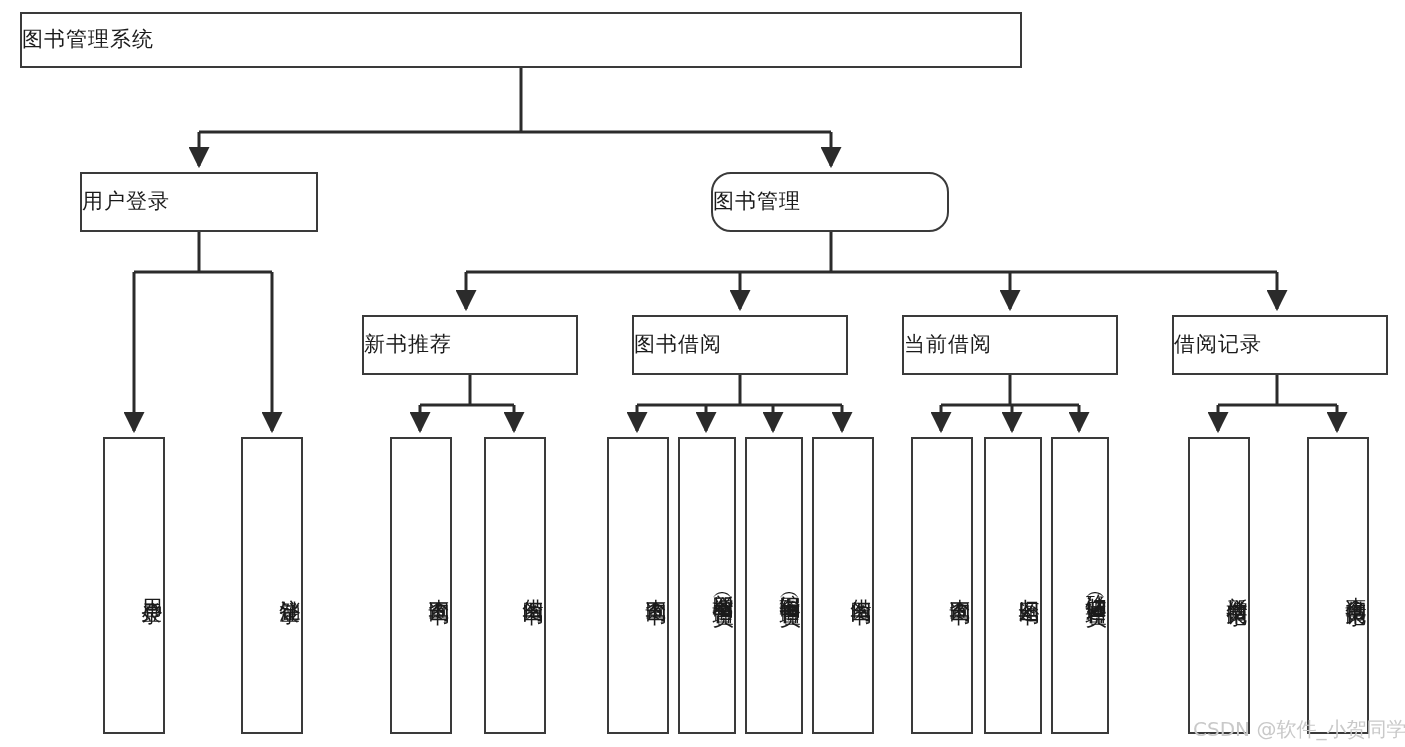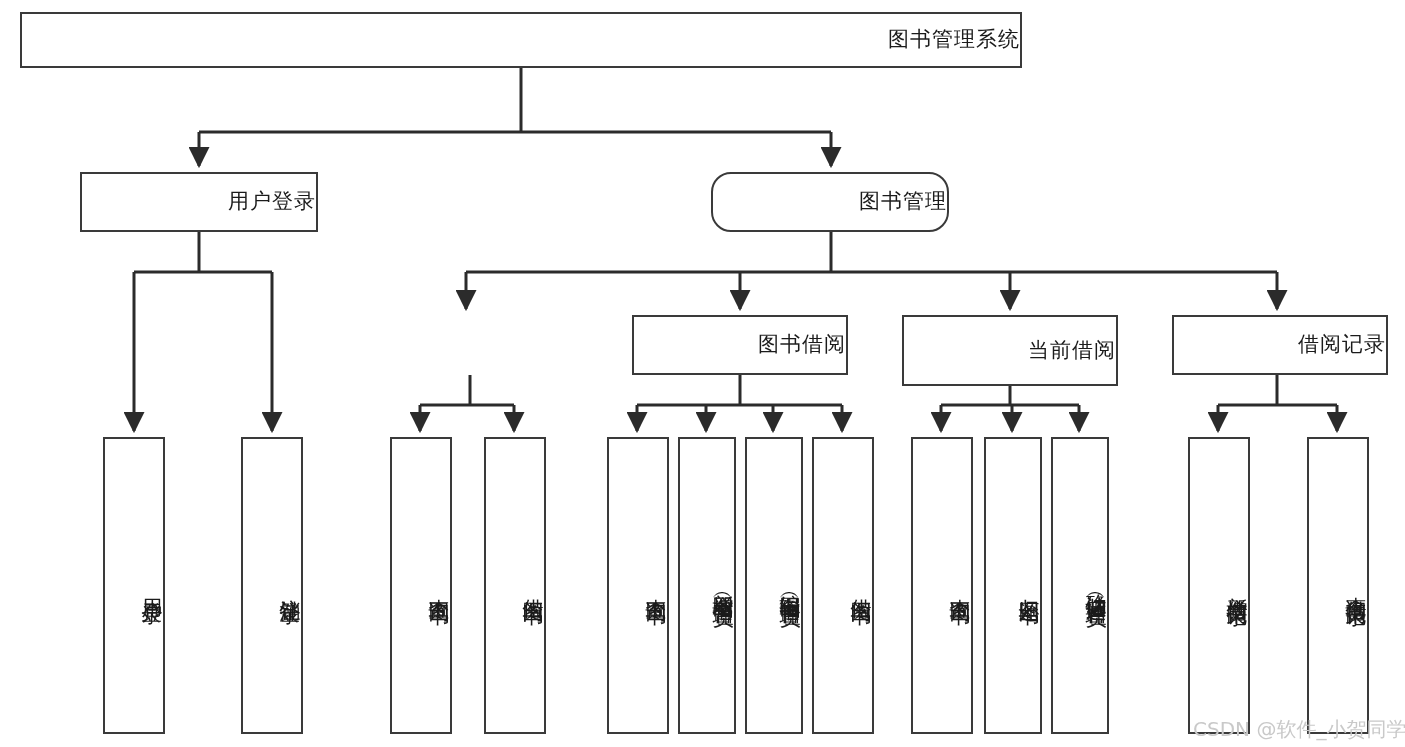--- a/index.html
+++ b/index.html
@@ -24,21 +24,21 @@
     width: 1405px;
     height: 747px;
   }
   .node {
     position: absolute;
     box-sizing: border-box;
     background: #ffffff;
     border: 2px solid #3a3a3a;
     display: flex;
     align-items: center;
-    justify-content: flex-end;
+    justify-content: flex-start;
     color: #1b1b1b;
     z-index: 2;
   }
   .node-h {
     font-size: 21px;
     letter-spacing: 1px;
     line-height: 1.1;
     white-space: nowrap;
   }
   .node-v {
@@ -127,24 +127,27 @@
     <span>图书管理系统</span>
   </div>
 
   <div class="node node-h" style="left: 80px; top: 172px; width: 238px; height: 60px;">
     <span>用户登录</span>
   </div>
   <div class="node node-h" style="left: 711px; top: 172px; width: 238px; height: 60px; border-radius: 20px;">
     <span>图书管理</span>
   </div>
 
+  <div class="node node-h" style="left: 362px; top: 315px; width: 216px; height: 60px;">
+    <span>新书推荐</span>
+  </div>
   <div class="node node-h" style="left: 632px; top: 315px; width: 216px; height: 60px;">
     <span>图书借阅</span>
   </div>
-  <div class="node node-h" style="left: 902px; top: 315px; width: 216px; height: 71px;">
+  <div class="node node-h" style="left: 902px; top: 315px; width: 216px; height: 60px;">
     <span>当前借阅</span>
   </div>
   <div class="node node-h" style="left: 1172px; top: 315px; width: 216px; height: 60px;">
     <span>借阅记录</span>
   </div>
 
   <div class="node node-v" style="left: 103px; top: 437px; width: 62px; height: 297px;">
     <span class="vlabel">用户登录</span>
   </div>
   <div class="node node-v" style="left: 241px; top: 437px; width: 62px; height: 297px;">

